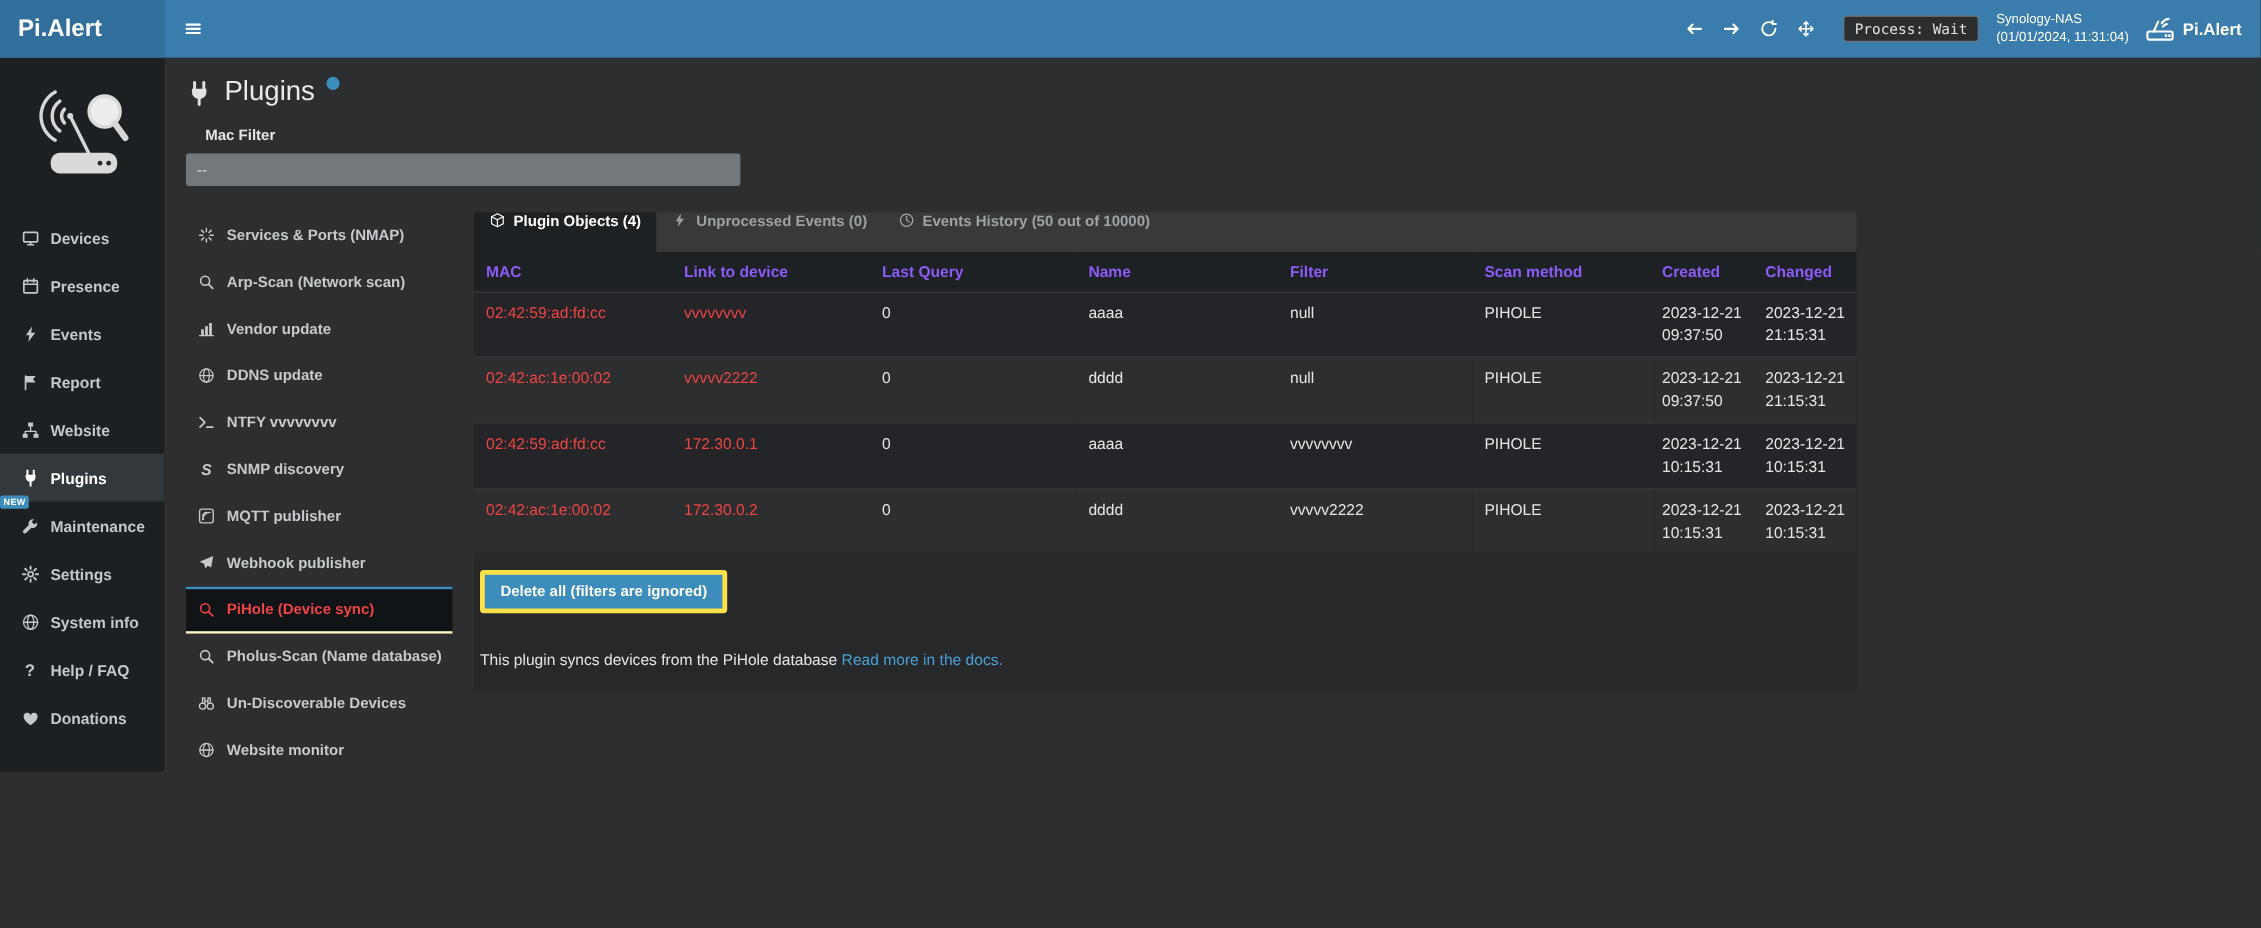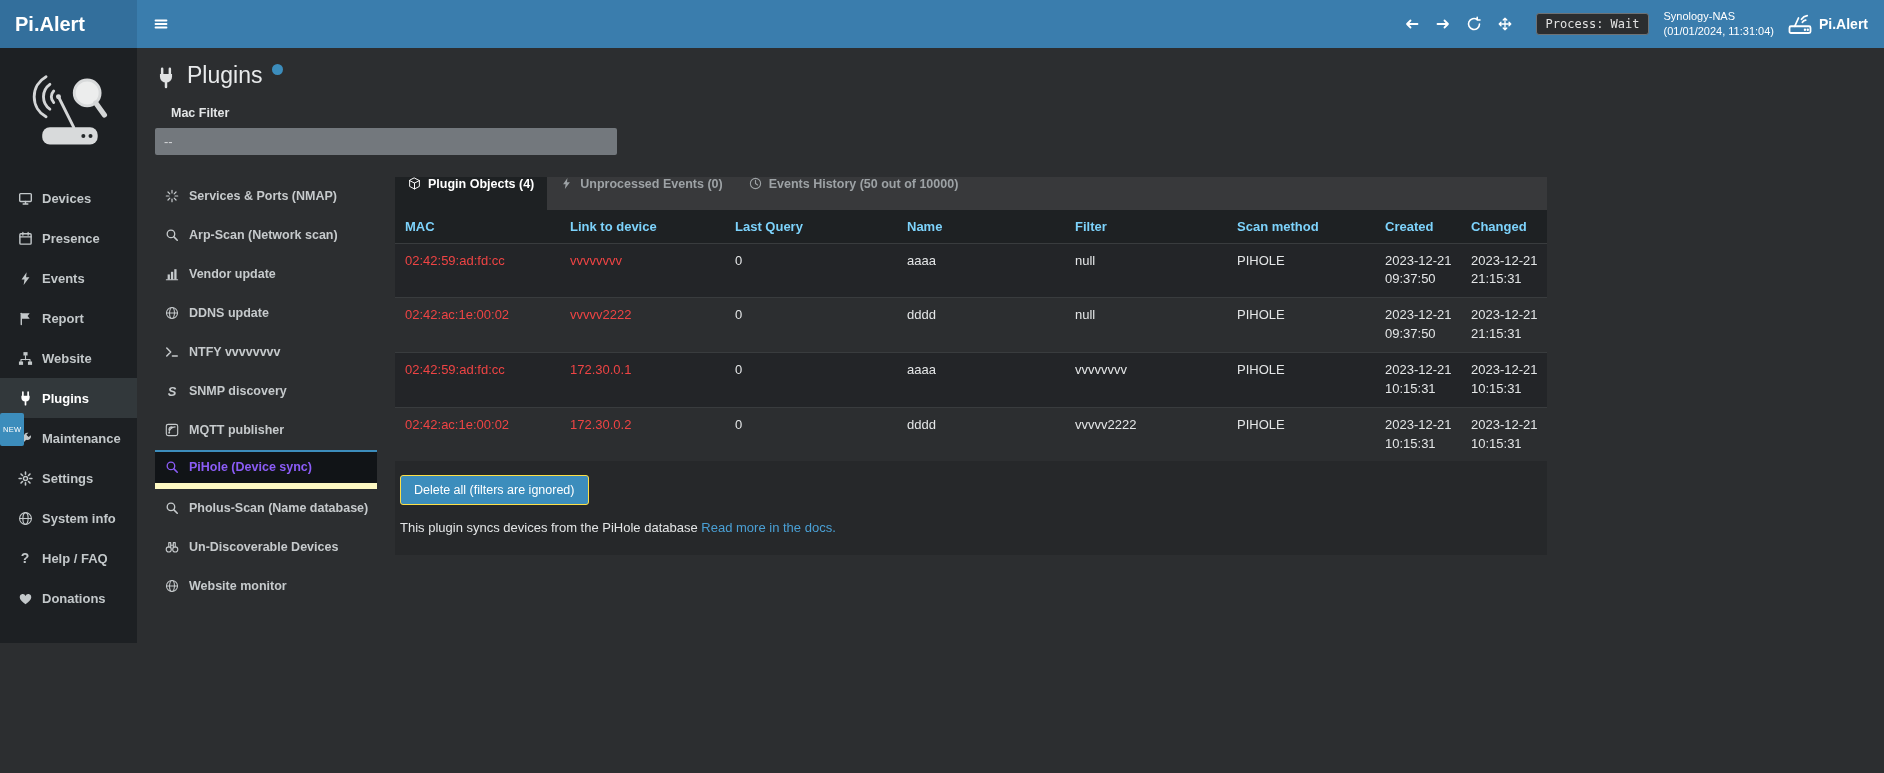--- a/index.html
+++ b/index.html
@@ -32,21 +32,21 @@
   
   .sidebar{position:absolute;top:48px;left:0;width:137px;height:595px;background:#1d2023}
   .logo{height:122px;display:flex;align-items:center;justify-content:center;padding-top:8px}
   .smenu{margin-top:8px}
   .side-item{position:relative;height:40px;display:flex;align-items:center;gap:9px;
              padding-left:17px;color:#c3c8ca;font-size:13px;font-weight:bold;cursor:pointer}
   .side-item .icn{width:16px;display:flex;justify-content:center}
   .side-item .icn svg{width:15px;height:15px}
   .side-item.active{background:#32383b;color:#fff}
   .newb{position:absolute;left:0;top:-5px;background:#3c8dbc;color:#fff;font-size:7.5px;
-        font-weight:normal;padding:12px 3px;border-radius:2px;letter-spacing:.3px}
+        font-weight:bold;padding:1px 3px;border-radius:2px;letter-spacing:.3px}
 
   
   .main{position:absolute;top:48px;left:137px;right:0;padding:14px 0 0 18px}
   .ptitle-row{display:flex;align-items:flex-start;gap:10px;color:#e8eaeb}
   .ptitle-row .icn{margin-top:5px;color:#dfe1e2}
   .ptitle-row h1{font-size:23px;font-weight:normal;line-height:1.2}
   .tbadge{width:11px;height:11px;border-radius:50%;background:#3c8dbc;margin-top:2px;display:inline-block}
   .filter{margin-top:16px}
   .filter label{display:block;margin-left:16px;font-size:12.5px;font-weight:bold;color:#e3e5e6}
   .filter input{display:block;margin-top:8px;width:462px;height:27px;background:#73787d;
@@ -54,45 +54,45 @@
                 font-family:inherit}
   .filter input::placeholder{color:#d4d7d9}
 
   .cols{display:flex;margin-top:22px;gap:18px}
   .pnav{width:222px;flex:none}
   .pnav-item{height:39px;display:flex;align-items:center;gap:9px;padding-left:9px;
              color:#c6cacc;font-size:12.5px;font-weight:bold;cursor:pointer}
   .pnav-item .icn{width:16px;display:flex;justify-content:center}
   .pnav-item .icn svg{width:14px;height:14px}
   .pnav-item.active{background:#111417;border-top:2px solid #3c8dbc;
-                    border-bottom:6px solid #fef9c3;color:#8b5cf6}
+                    border-bottom:2px solid #fef9c3;color:#ef4444}
   .sglyph{font-weight:bold;font-style:italic;font-size:13px}
   .qglyph{font-weight:bold;font-size:14px}
 
   .tabbox{width:1152px}
   .tabs{display:flex;background:#38393b;height:33px}
   .tab{display:flex;gap:7px;padding:0 13px;font-size:12.5px;
        font-weight:bold;color:#9da2a5;cursor:pointer}
   .tab .icn svg{width:13px;height:13px}
   .tab.active{background:#1e2123;color:#fff}
 
   .pane{background:#26282a;padding-bottom:14px}
   table{width:100%;border-collapse:collapse;table-layout:fixed;font-size:13px}
-  th{background:#1e2123;color:#7dd3fc;text-align:left;font-weight:bold;padding:9px 10px;
+  th{background:#1e2123;color:#8b5cf6;text-align:left;font-weight:bold;padding:9px 10px;
      white-space:nowrap}
   td{padding:8px 10px;border-top:1px solid #393c3e;color:#e4e6e7;vertical-align:top;
      line-height:1.45;overflow-wrap:break-word}
   tbody tr:nth-child(odd){background:#232528}
   tbody tr:nth-child(even){background:#2c2e30}
   th.num,td.num{text-align:left}
   th.num{padding:9px 6px}
   td.num{padding:8px 6px}
   .cell-link{color:#ef4444;text-decoration:none;cursor:pointer}
-  .delete-btn{margin:14px 0 0 5px;background:#3c8dbc;color:#fff;border:1px solid #fde047;
-              border-radius:3px;padding:7px 13px;font-size:12.5px;font-weight:normal;
+  .delete-btn{margin:14px 0 16px 5px;background:#3c8dbc;color:#fff;border:4px solid #fde047;
+              border-radius:3px;padding:7px 13px;font-size:12.5px;font-weight:bold;
               font-family:inherit;cursor:pointer}
   .note{margin:15px 0 0 5px;font-size:13px;color:#e3e5e6;padding-bottom:6px}
   .note a{color:#4aa0d5;text-decoration:none;cursor:pointer}
 </style>
 </head>
 <body>
 
 <header class="topbar">
   <div class="brand">
     <span>Pi.Alert</span>
@@ -343,20 +343,28 @@
         </div>
         <div class="pnav-item">
           <span class="icn">
             <svg viewBox="0 0 16 16" fill="none" stroke="currentColor" stroke-width="1.5" stroke-linecap="round" stroke-linejoin="round">
               <rect x="1.5" y="1.5" width="13" height="13" rx="2.2" stroke-width="1.3"></rect>
               <path d="M4.5 11.5a7 7 0 0 1 7-7M4.5 8a3.5 3.5 0 0 1 3.5-3.5" stroke-width="1.3"></path>
               <circle cx="5" cy="11" r="0.9" fill="currentColor" stroke="none"></circle>
             </svg>
           </span>
           <span class="lbl">MQTT publisher</span>
+        </div>
+        <div class="pnav-item">
+          <span class="icn">
+            <svg viewBox="0 0 16 16" fill="none" stroke="currentColor" stroke-width="1.5" stroke-linecap="round" stroke-linejoin="round">
+              <path d="M14.5 1.5 1.5 7l4.2 1.8L7 13.5l2.3-2.6 3.2 1.6z" fill="currentColor" stroke="none"></path>
+            </svg>
+          </span>
+          <span class="lbl">Webhook publisher</span>
         </div>
         <div class="pnav-item active">
           <span class="icn">
             <svg viewBox="0 0 16 16" fill="none" stroke="currentColor" stroke-width="1.5" stroke-linecap="round" stroke-linejoin="round">
               <circle cx="6.8" cy="6.8" r="4.3"></circle>
               <path d="M10.2 10.2 14 14" stroke-width="1.8"></path>
             </svg>
           </span>
           <span class="lbl">PiHole (Device sync)</span>
         </div>

